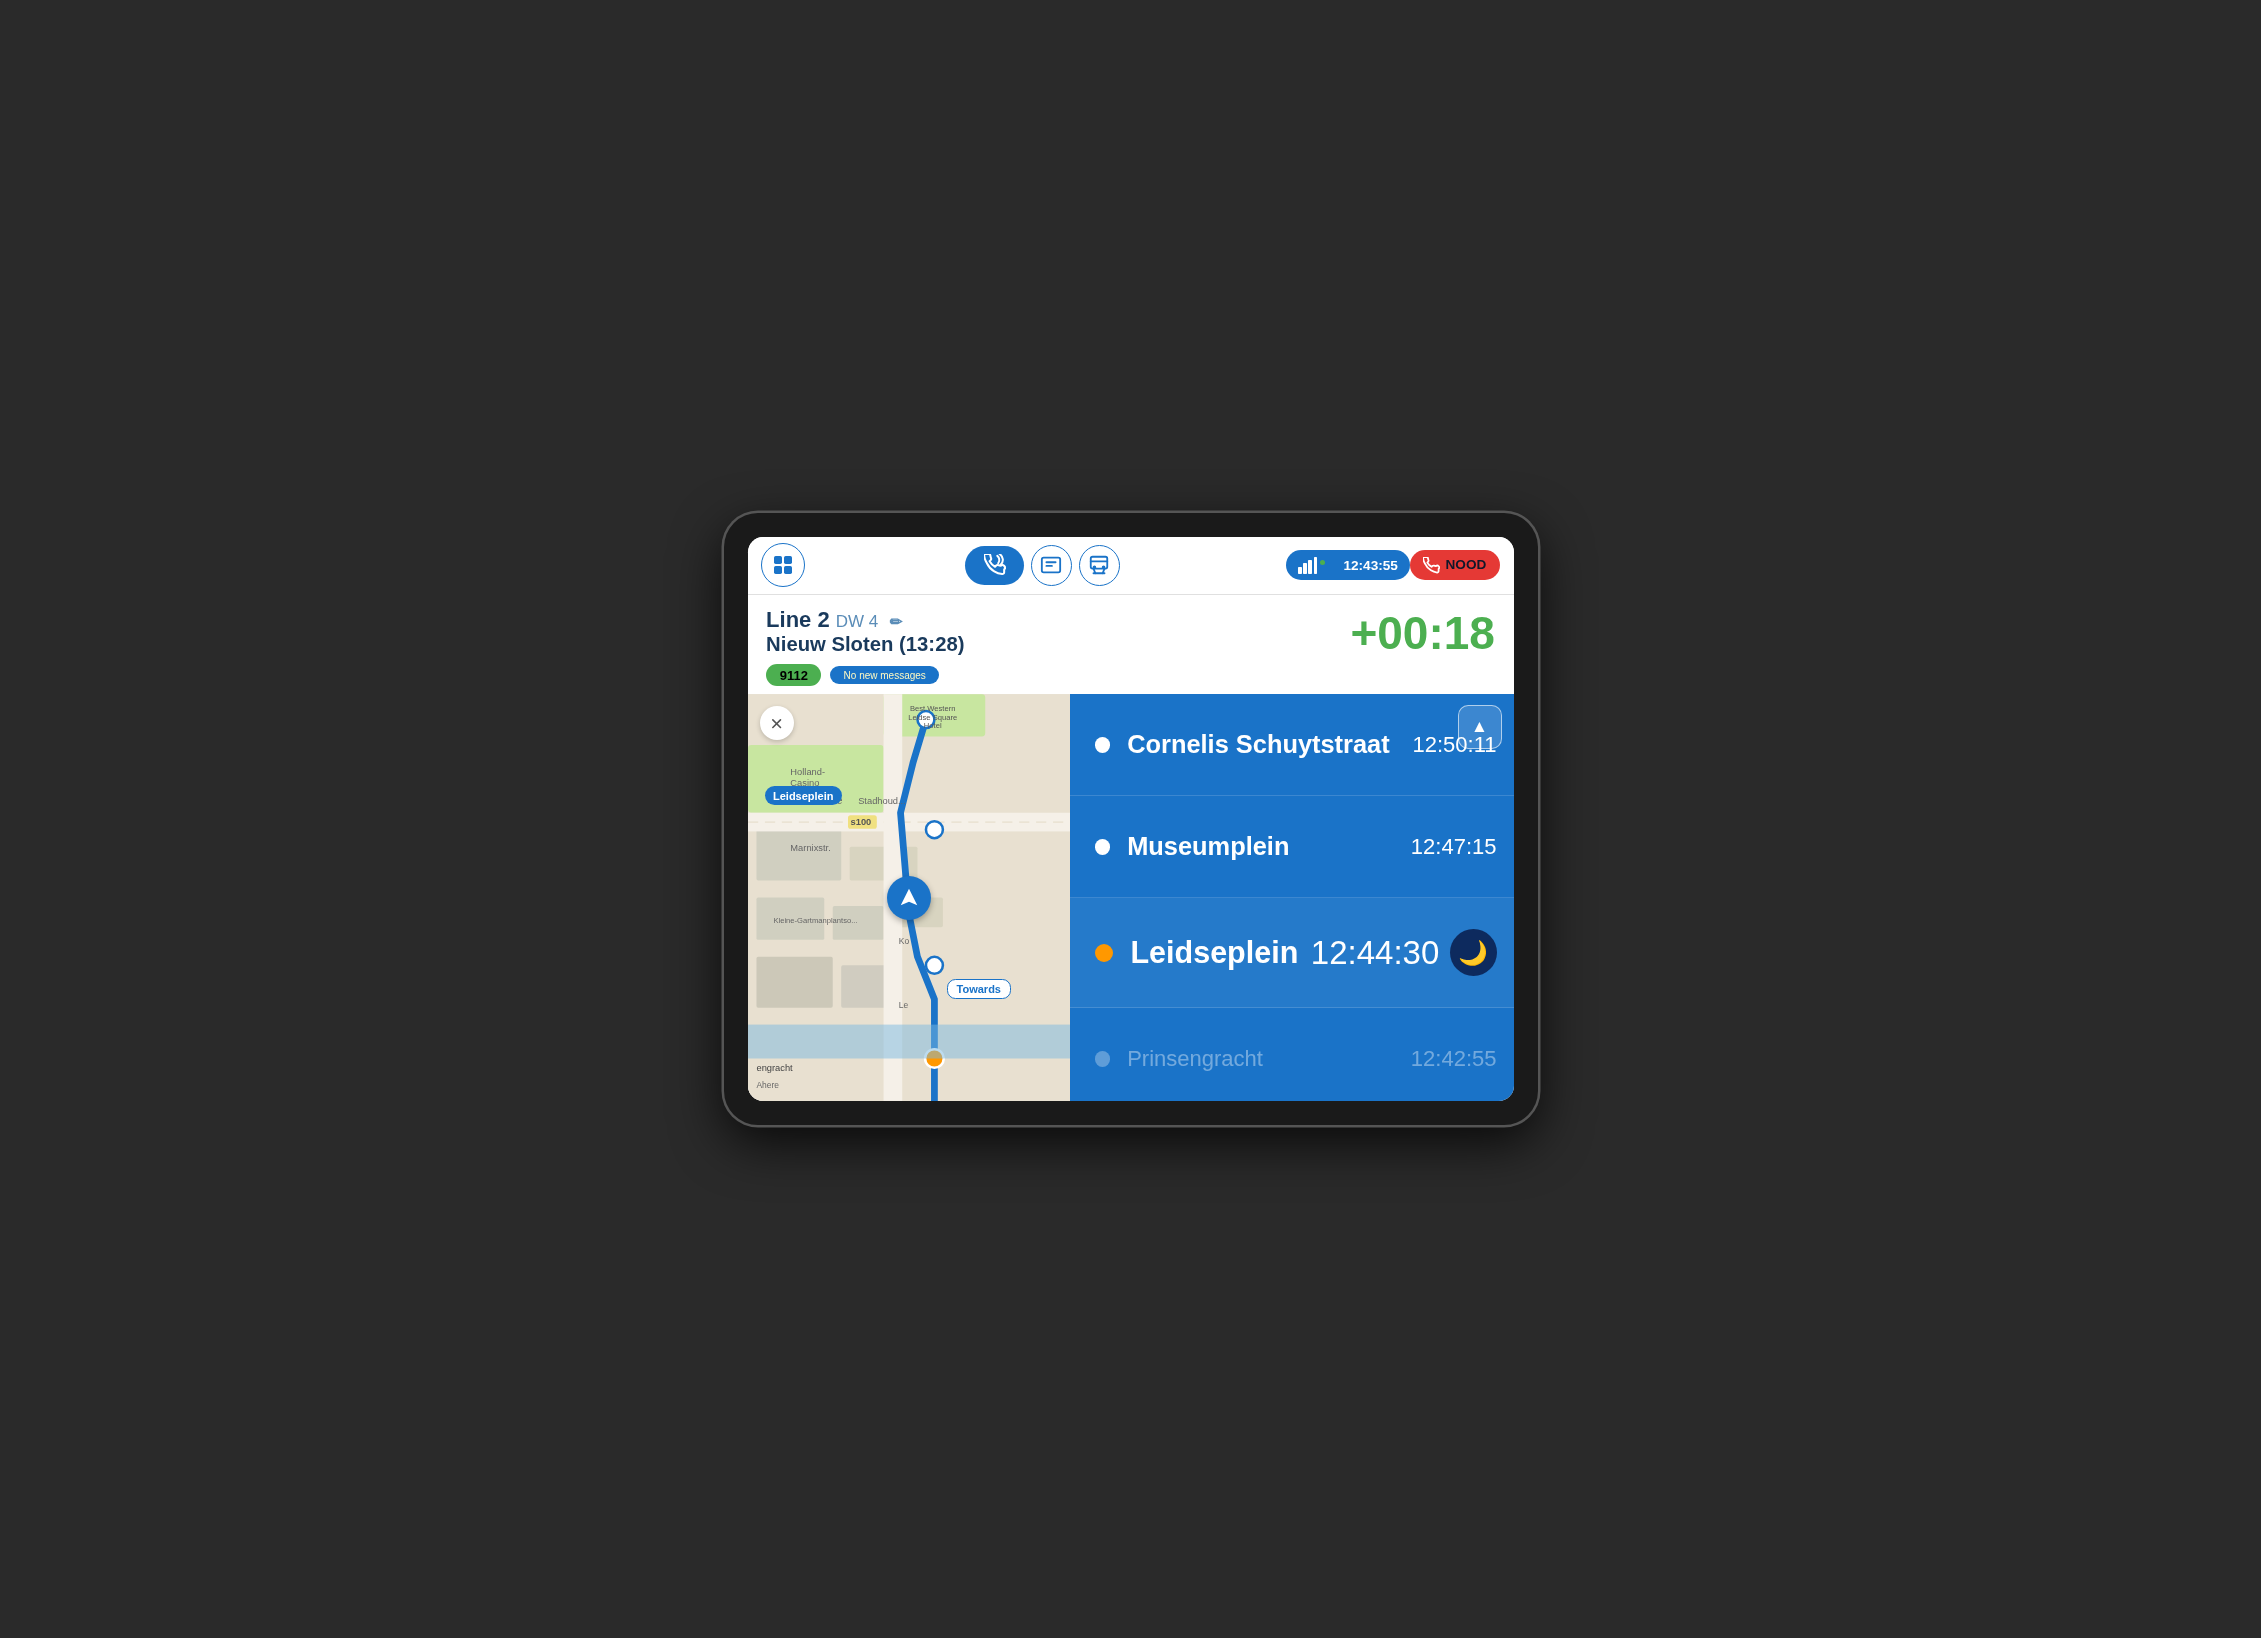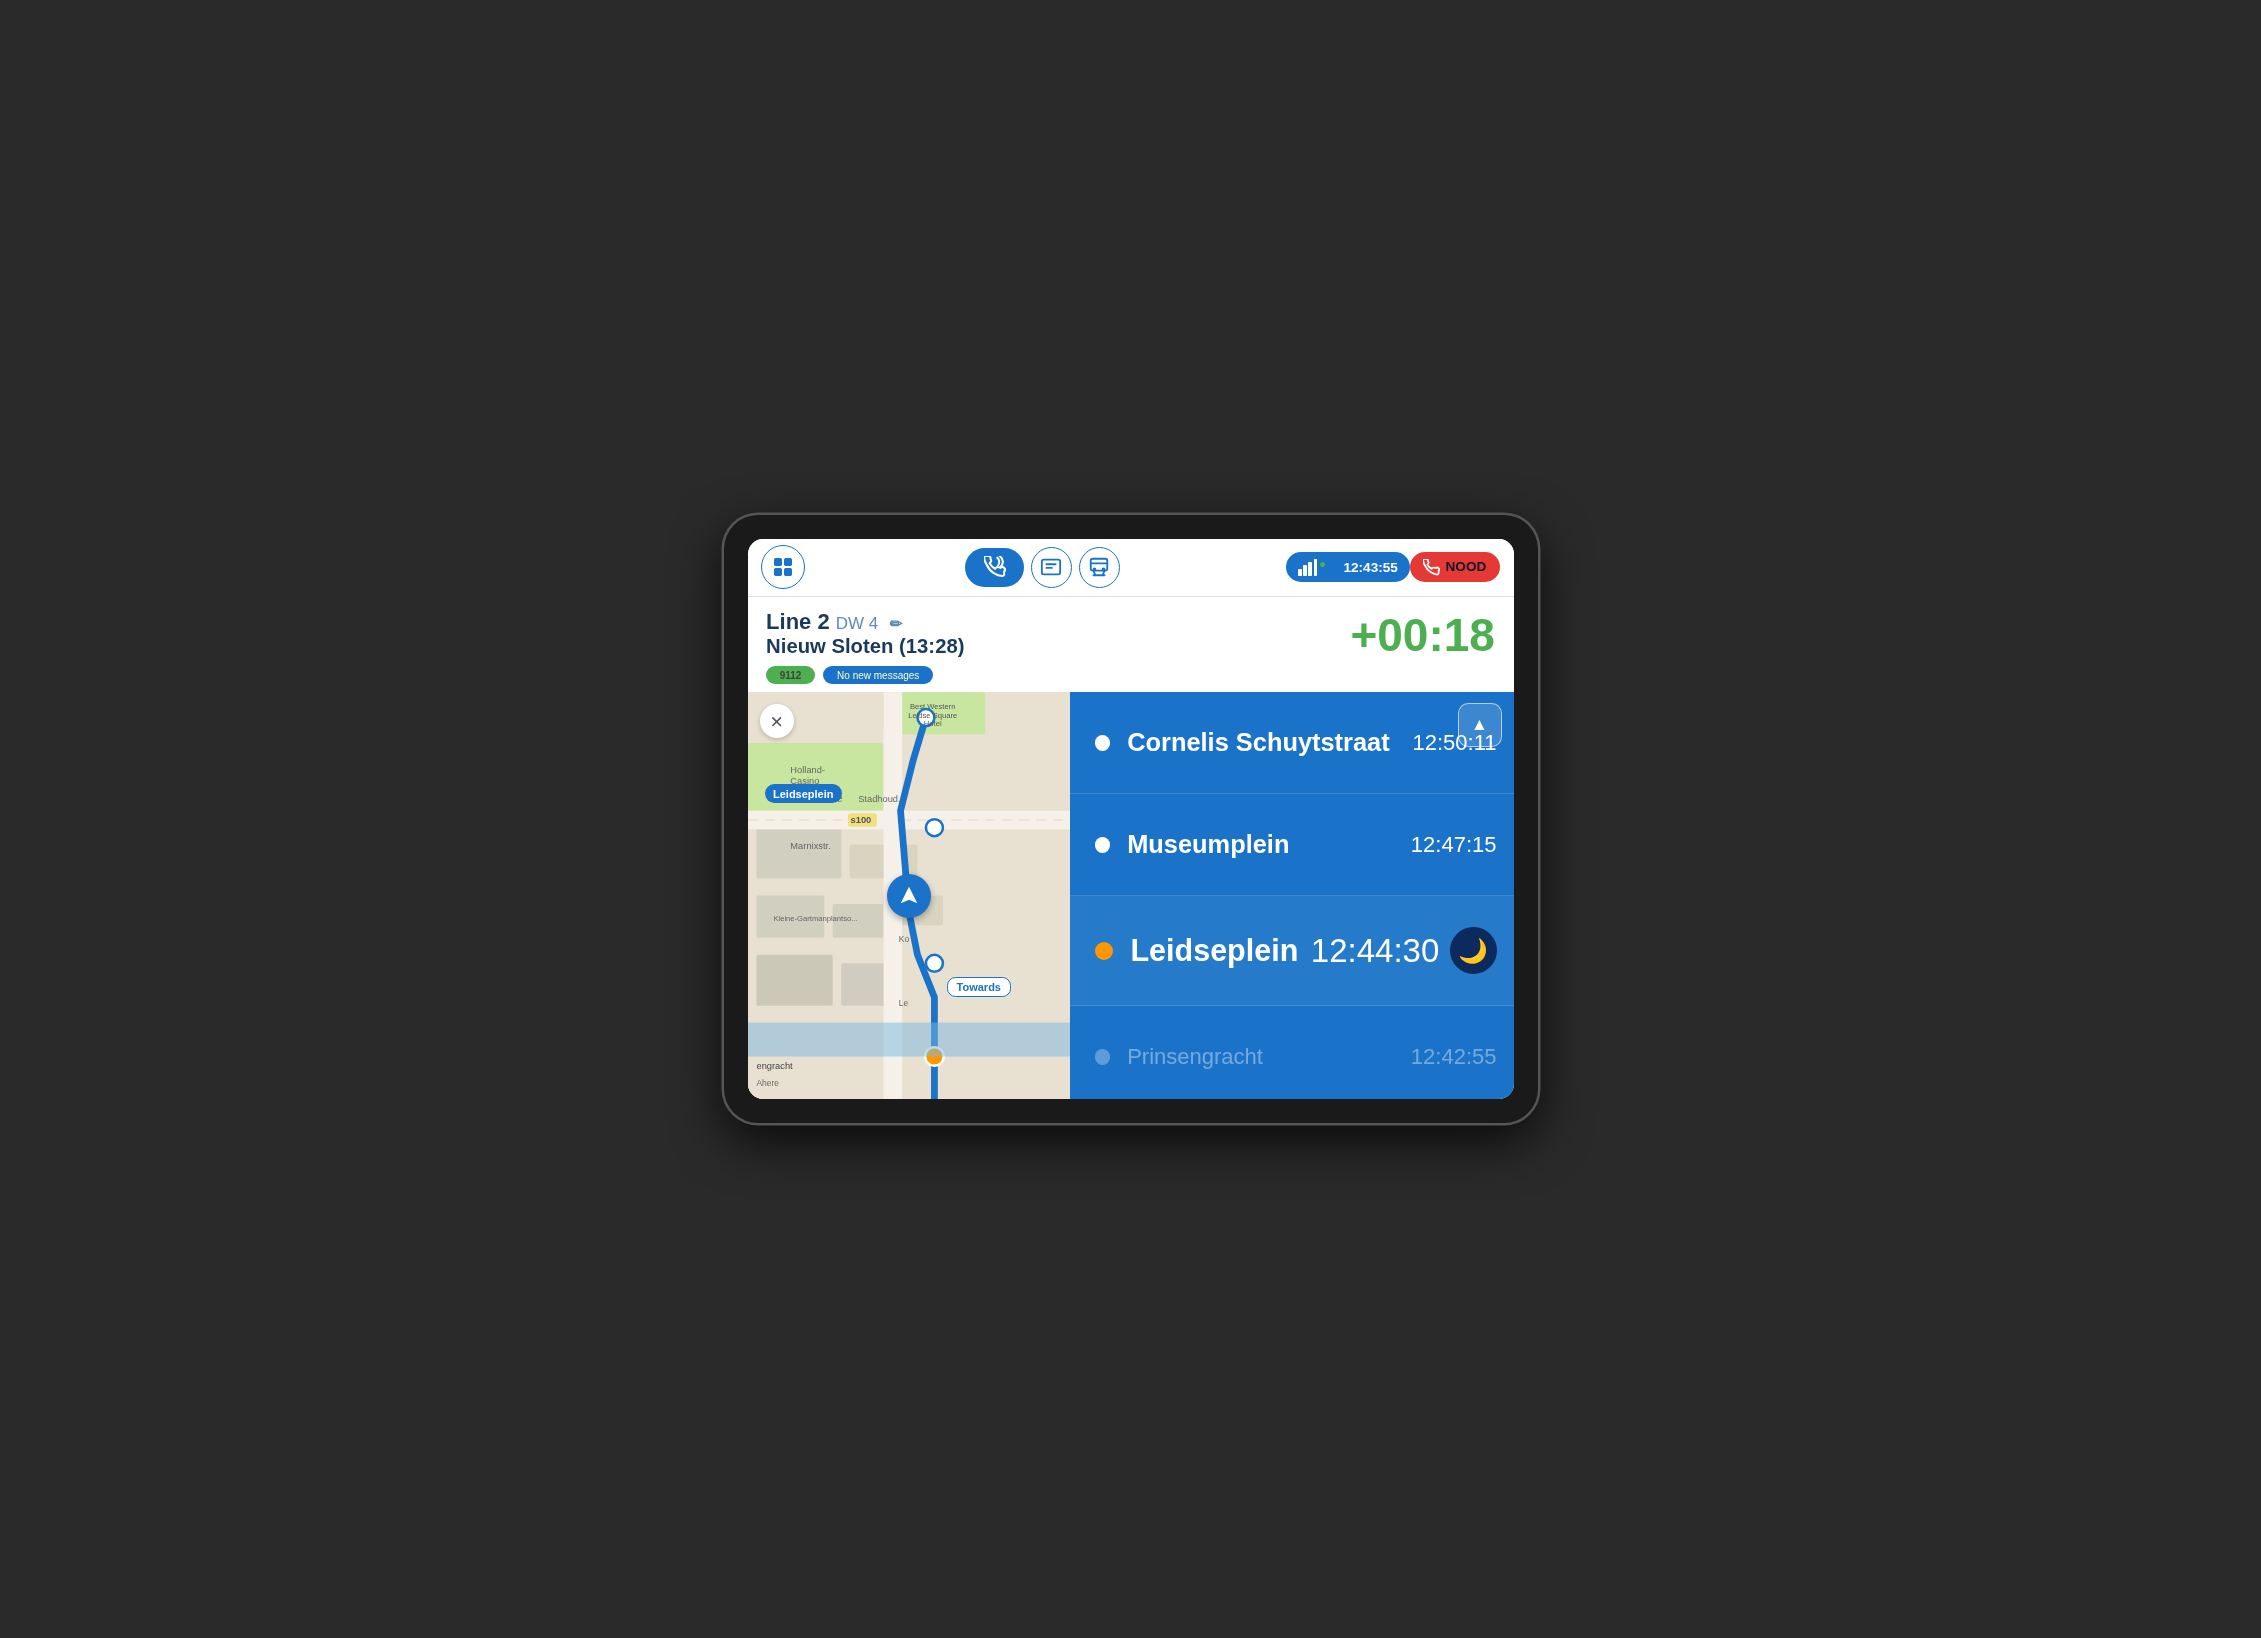--- a/index.html
+++ b/index.html
@@ -165,24 +165,24 @@
       margin-top: 3.4px;
     }
     .badges {
       display: flex;
       gap: 8.5px;
       margin-top: 8.5px;
       align-items: center;
     }
     .badge-green {
       background: #4caf50;
-      color: #404040;
+      color: #000000;
       border-radius: 17px;
       padding: 3.4px 13.6px;
-      font-size: 10px;
+      font-size: 13px;
       font-weight: 600;
     }
     .badge-blue {
       background: #1a73c8;
       color: #fef9c3;
       border-radius: 17px;
       padding: 3.4px 13.6px;
       font-size: 10px;
     }
     

